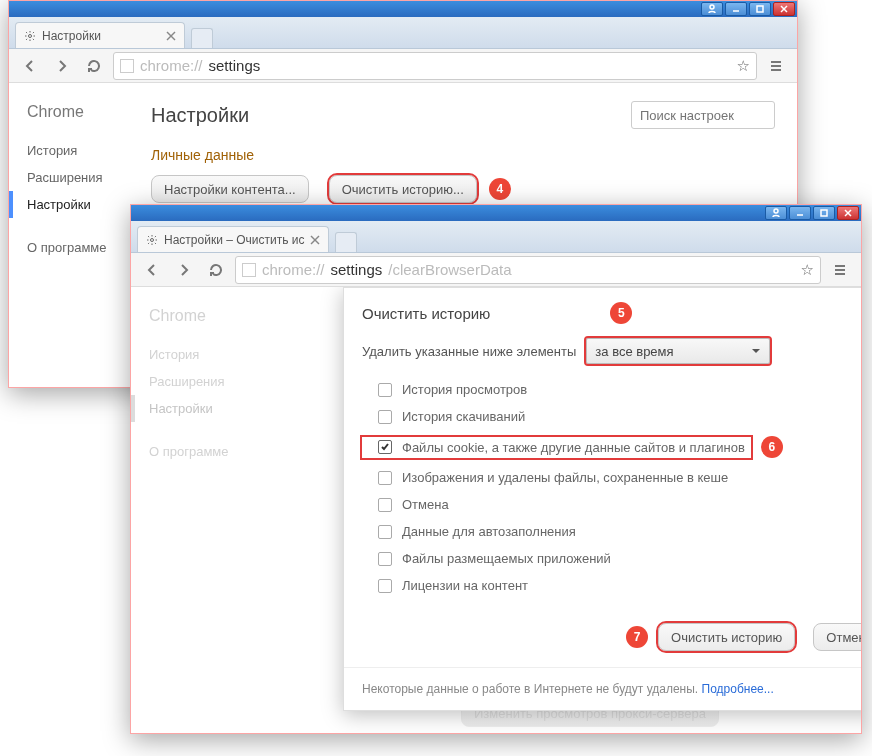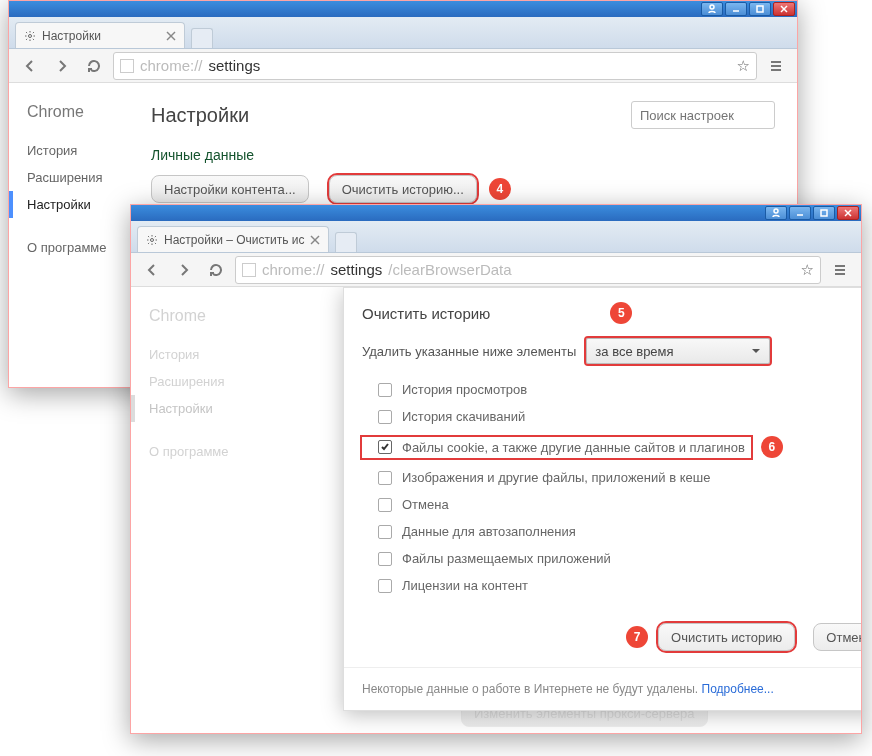--- a/index.html
+++ b/index.html
@@ -118,21 +118,21 @@
   .main {
     flex:1; padding:18px 22px 22px 12px; position:relative;
   }
   .pg-title-row { display:flex; align-items:center; gap:20px; margin-bottom:18px; }
   .pg-title { font-size:20px; color:#444; }
   .search-box {
     margin-left:auto; height:28px; width:144px;
     border:1px solid #ccc; border-radius:3px; padding:0 8px;
     color:#999; font-size:13px; display:flex; align-items:center; outline:none;
   }
-  .subsection { font-size:14px; color:#14532d; margin-bottom:12px; }
+  .subsection { font-size:14px; color:#a16207; margin-bottom:12px; }
   .btn {
     display:inline-flex; align-items:center; justify-content:center;
     height:28px; padding:12px 12px;
     background:linear-gradient(#f9f9f9,#ececec);
     border:1px solid #c6c6c6; border-radius:8px;
     color:#555; font-size:13px; cursor:pointer;
   }
   .btn + .btn { margin-left:8px; }
   .hl-red { outline:2px solid #e23b3b; outline-offset:0; }
 
@@ -380,21 +380,21 @@
       <div class="side-item">Расширения</div>
       <div class="side-item active">Настройки</div>
       <div class="side-sep"></div>
       <div class="side-item">О программе</div>
     </div>
 
     <div class="main back">
       <div class="bg-right-text" style="top:18px;">настроек</div>
       <div class="bg-right-text" style="top:110px;">боях</div>
       <div class="bg-right-text" style="bottom:48px;">и-сервера</div>
-      <div class="btn bg-text" style="position:absolute; bottom:6px; left:200px; color:#ddd; border-color:#eee;">Изменить элементы прокси-сервера</div>
+      <div class="btn bg-text" style="position:absolute; bottom:6px; left:200px; color:#ddd; border-color:#eee;">Изменить просмотров прокси-сервера</div>
 
       <div class="dialog">
         <div class="dlg-head">
           <span>Очистить историю</span>
           <span class="callout" style="margin-left:120px;">5</span>
 
         </div>
 
         <div class="dlg-body">
           <div class="dlg-row">
@@ -421,21 +421,21 @@
                   <svg width="10" height="10" viewBox="0 0 10 10" fill="none">
                     <path d="M2 5l2 2 4-5"></path>
                   </svg>
                 </span>
               <span>Файлы cookie, а также другие данные сайтов и плагинов</span>
             </span>
             <span class="callout">6</span>
           </div>
           <div class="chk-row indent">
             <span class="chkbox"></span>
-            <span>Изображения и другие файлы, приложений в кеше</span>
+            <span>Изображения и удалены файлы, сохраненные в кеше</span>
           </div>
           <div class="chk-row indent">
             <span class="chkbox"></span>
             <span>Отмена</span>
           </div>
           <div class="chk-row indent">
             <span class="chkbox"></span>
             <span>Данные для автозаполнения</span>
           </div>
           <div class="chk-row indent">

